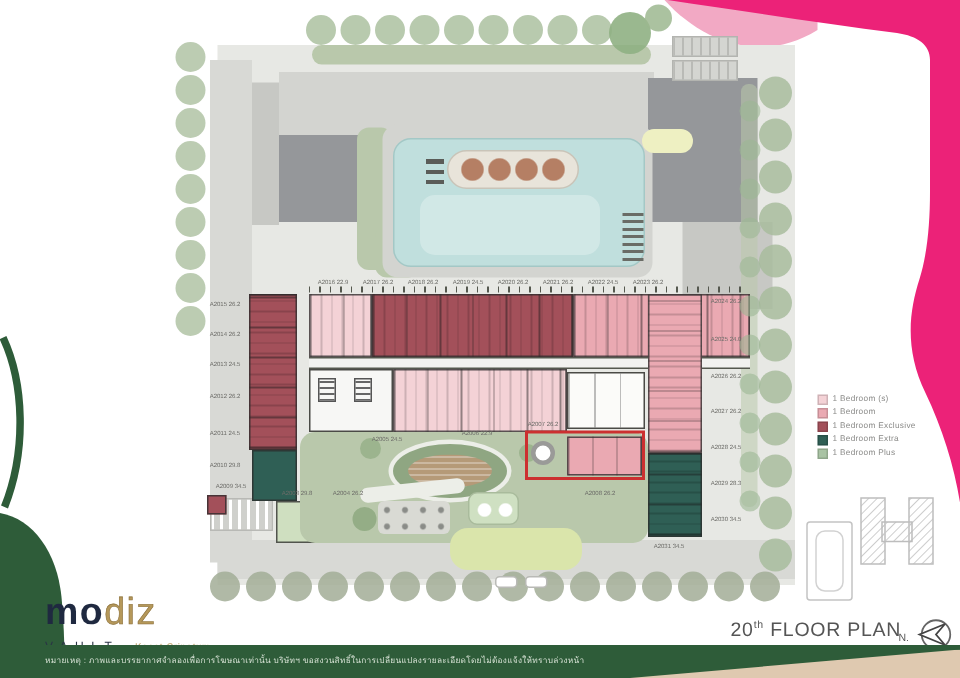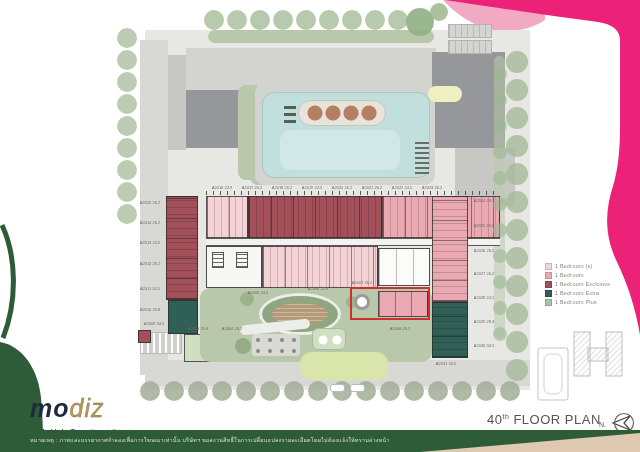--- a/index.html
+++ b/index.html
@@ -31,21 +31,21 @@
               transform:translate(-50%,0);}
   
   .legend-row{display:flex;align-items:center;height:8px;margin-bottom:1px;}
   .legend-swatch{width:5px;height:5px;margin-right:3px;border:0.5px solid rgba(0,0,0,.15);}
   .legend-label{font-size:5.5px;color:#8a8a88;letter-spacing:.2px;}
   
   #floor-title{position:absolute;left:487px;top:412px;font-size:13px;color:#555;letter-spacing:.5px;}
   #floor-title sup{font-size:7px;}
   #disclaimer{position:absolute;left:30px;top:436px;font-size:5.5px;color:#d9e4d7;letter-spacing:.2px;z-index:30;}
   
-  #logo{position:absolute;left:30px;top:394px;font-style:italic;}
+  #logo{position:absolute;left:30px;top:394px;}
   .logo-mo{font-size:25px;font-weight:700;color:var(--navy);letter-spacing:1px;}
   .logo-diz{font-size:25px;font-weight:400;color:var(--gold);-webkit-text-stroke:.4px #8a6f3a;letter-spacing:1px;}
   .logo-line2{margin-top:-3px;}
   .logo-vault{font-size:8px;letter-spacing:5px;color:#2a3346;}
   .logo-loc{font-size:6.5px;color:var(--gold);margin-left:6px;letter-spacing:.4px;}
 </style>
 </head>
 <body>
 
 <div id="stage">
@@ -280,21 +280,21 @@
     </defs>
     <rect x="8" y="18" width="30" height="52" rx="2" fill="none" stroke="#c3c3c3"></rect>
     <rect x="14" y="24" width="18" height="40" rx="6" fill="none" stroke="#d2d2d2"></rect>
     <g stroke="#bdbdbd" fill="url(#hh)">
       <rect x="44" y="2" width="16" height="44"></rect>
       <rect x="76" y="2" width="16" height="44"></rect>
       <rect x="58" y="18" width="20" height="13"></rect>
     </g>
   </svg>
 
-  <div id="floor-title"><span>40</span><sup>th</sup><span> FLOOR PLAN</span></div>
+  <div id="floor-title"><span>20</span><sup>th</sup><span> FLOOR PLAN</span></div>
   <svg class="abs" style="left:598px;top:411px;" width="40" height="24" viewBox="0 0 40 24">
     <text x="1" y="16" font-size="7" fill="#555">N.</text>
     <circle cx="26" cy="12" r="9.5" fill="none" stroke="#666" stroke-width="1.2"></circle>
     <path d="M32,5 L15,12 L32,19 L26,12 Z" fill="#fff" stroke="#444" stroke-width="1.2"></path>
   </svg>
 
   <div id="logo">
     <div>
       <span class="logo-mo">mo</span><span class="logo-diz">diz</span>
     </div>

